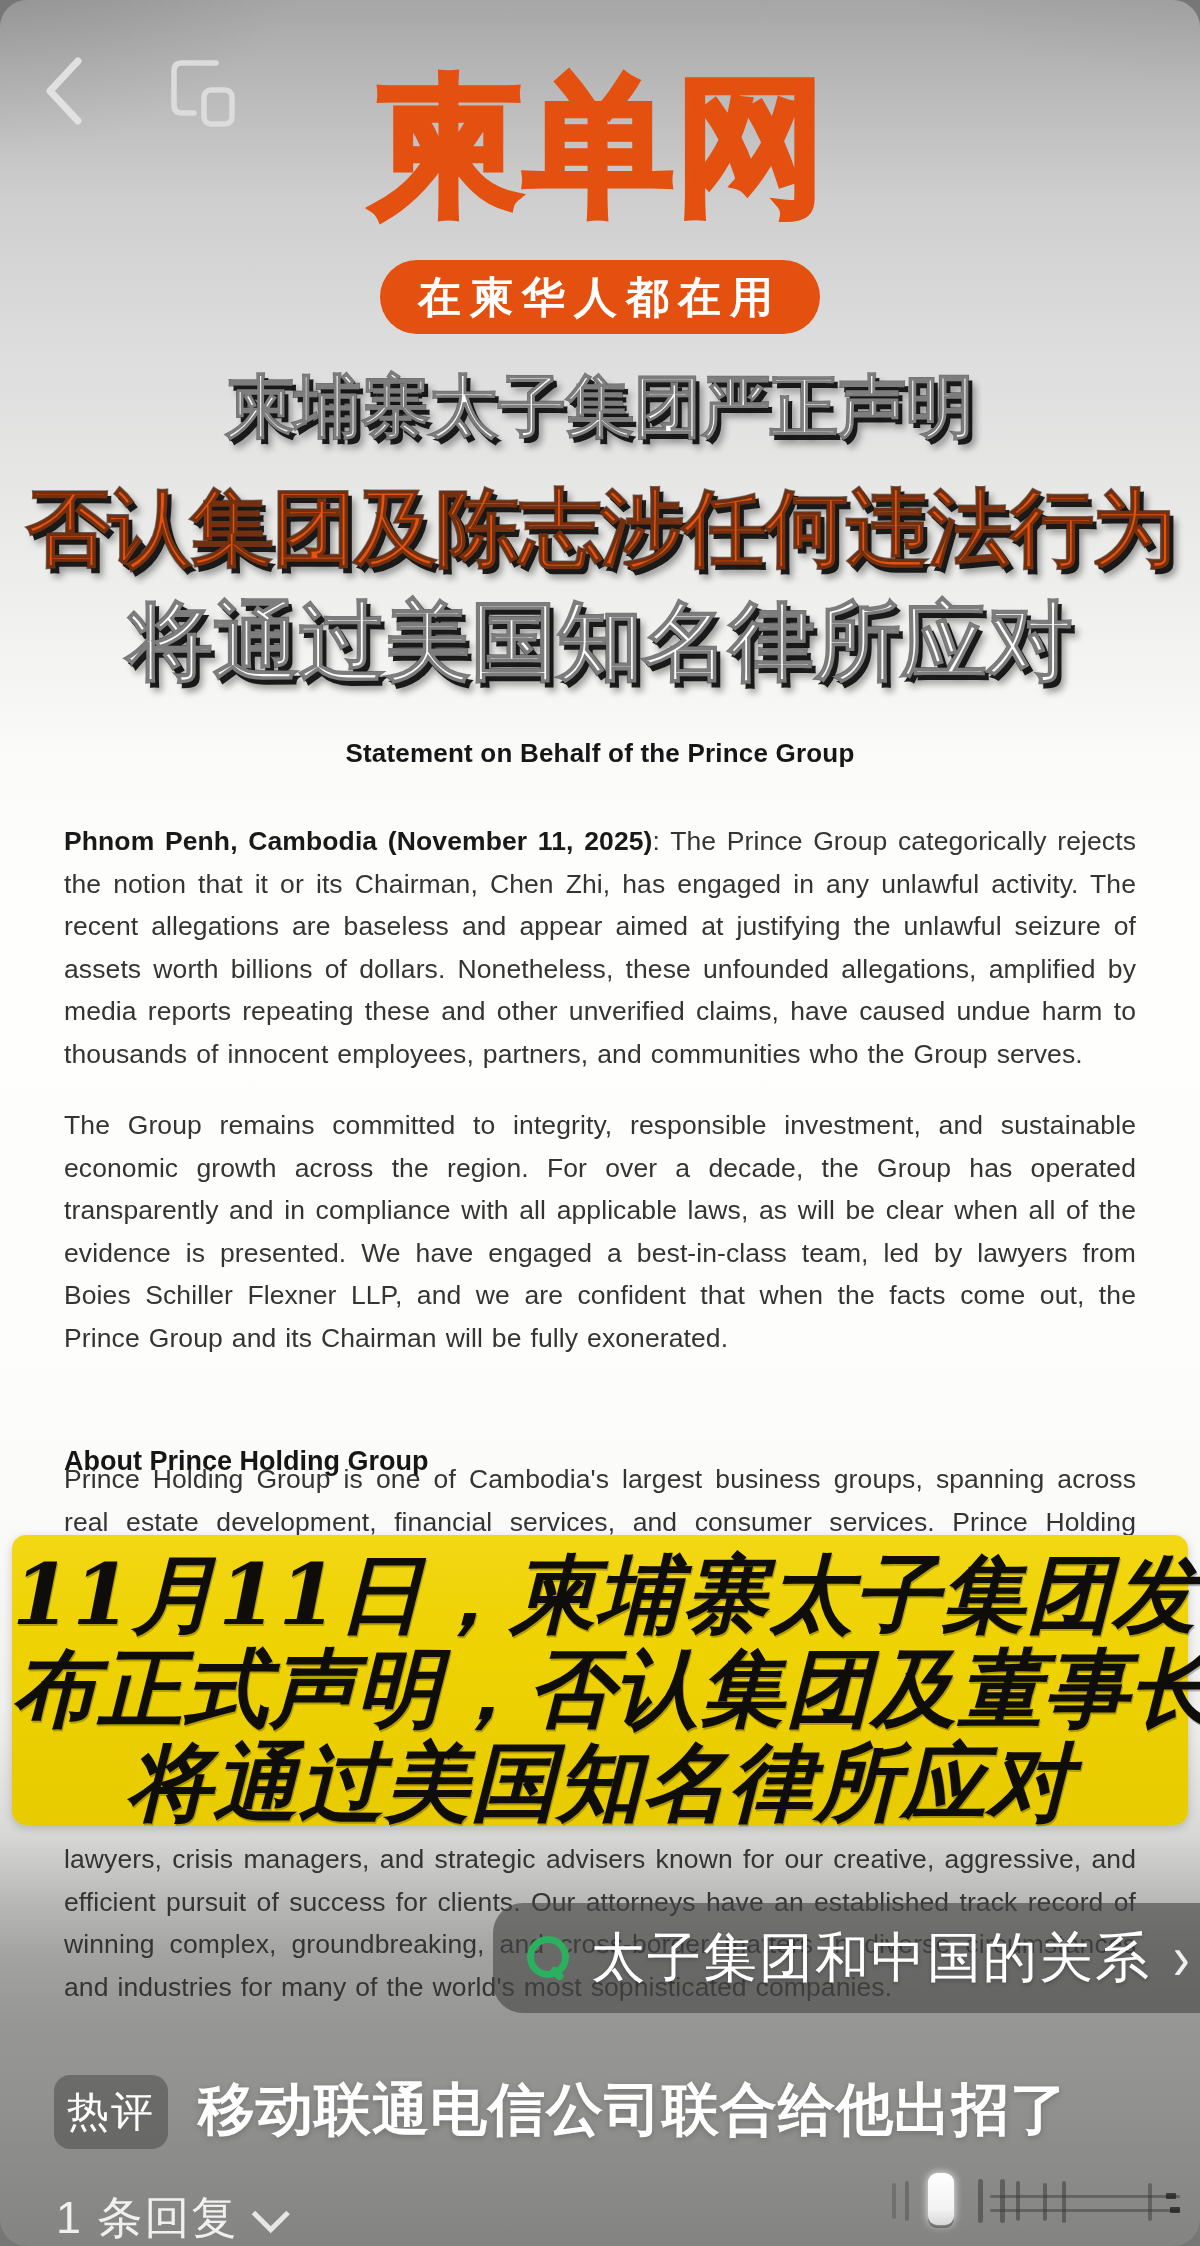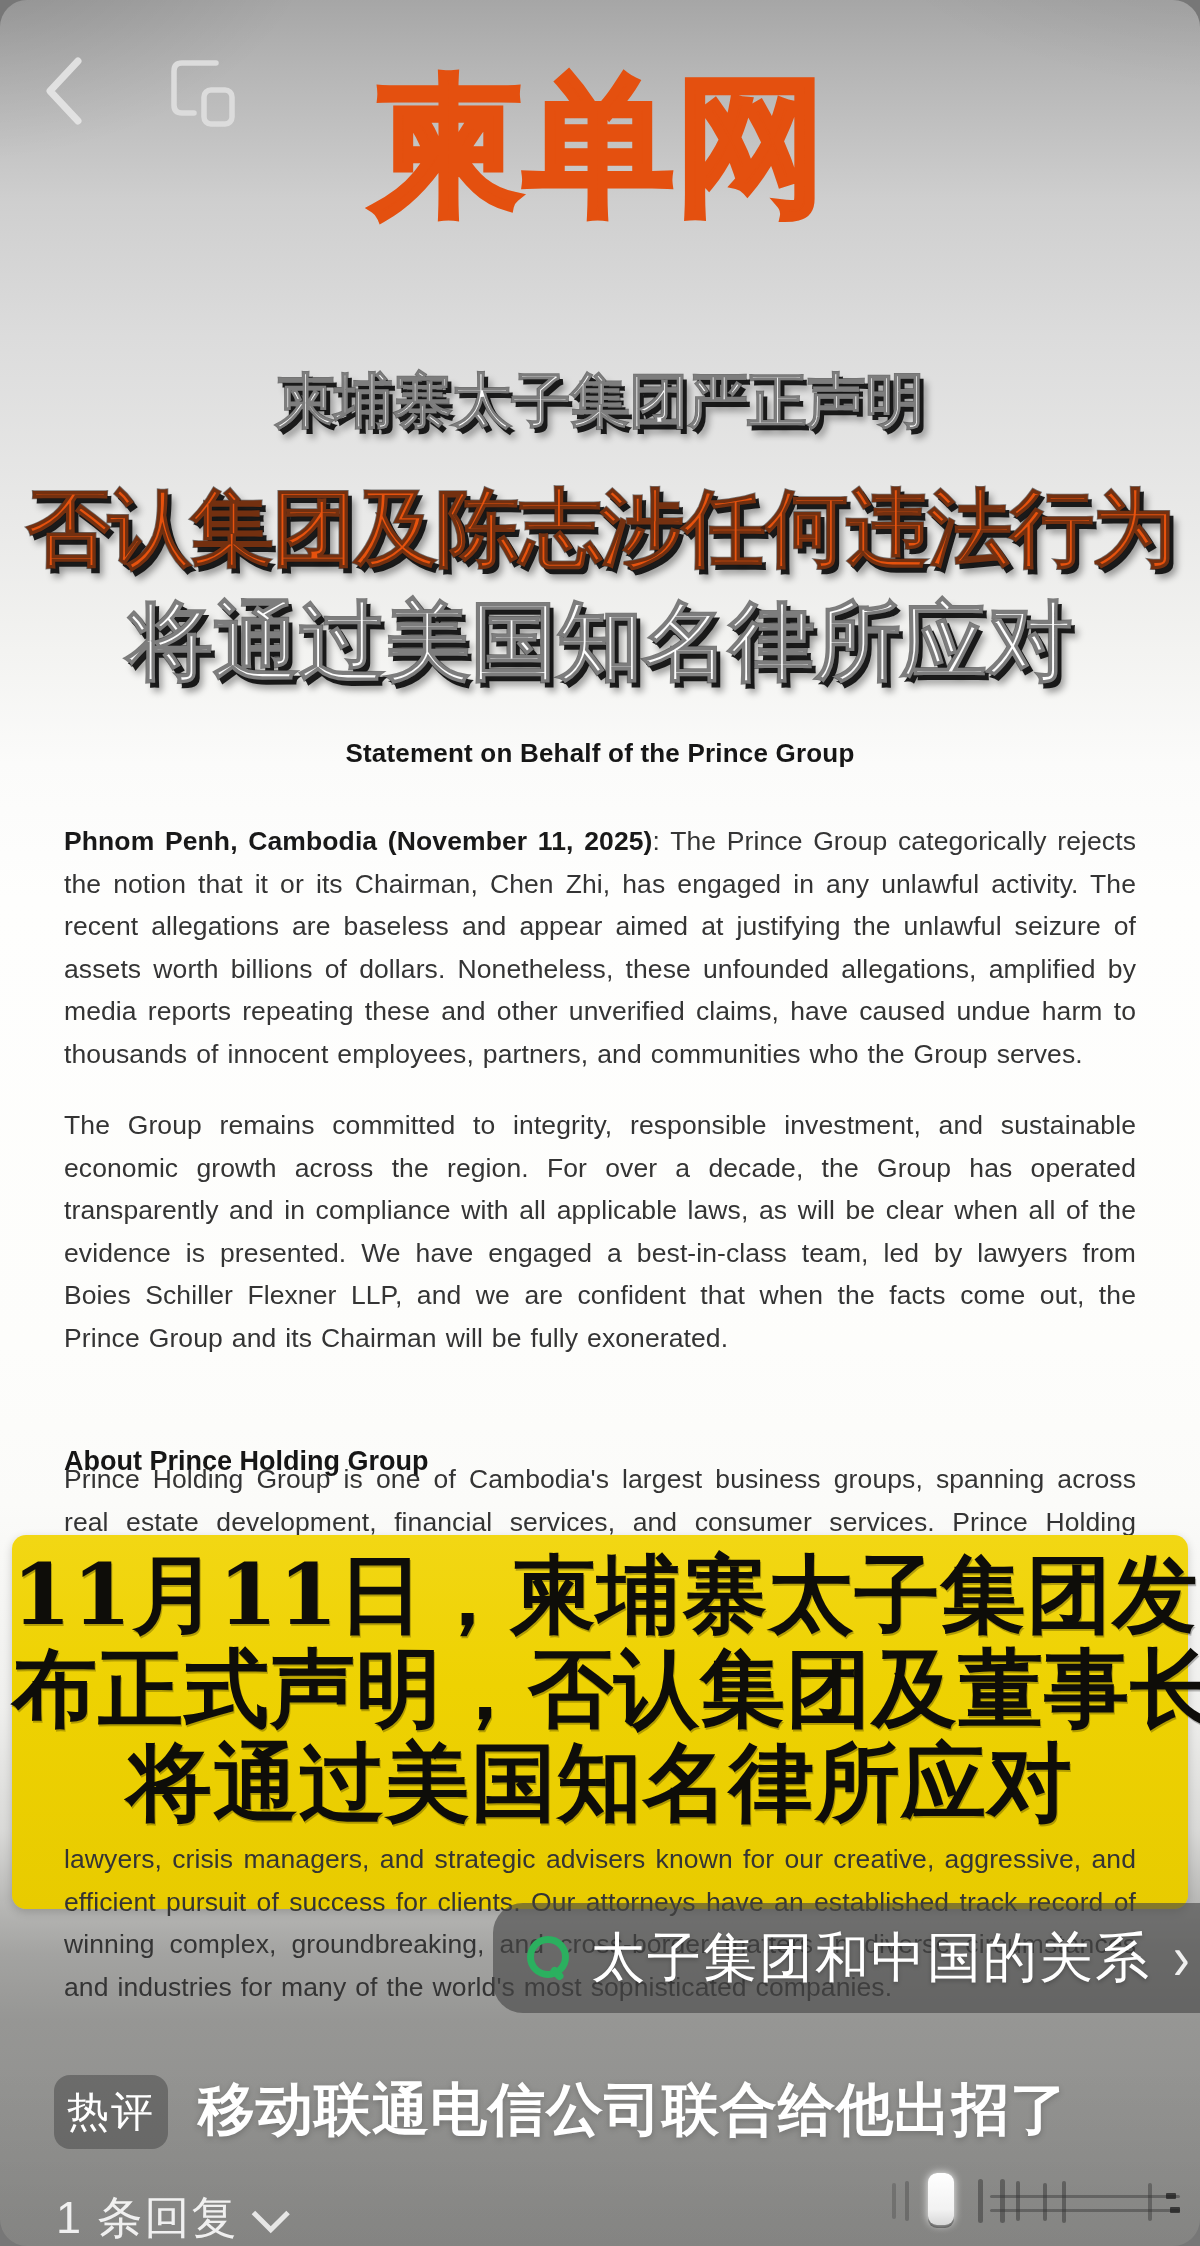--- a/index.html
+++ b/index.html
@@ -38,39 +38,40 @@
     padding:0 38px;color:#fff;font-size:43px;font-weight:700;letter-spacing:9px;
     white-space:nowrap;
   }
 
   
   .headline{left:0;right:0;text-align:center;font-weight:900;white-space:nowrap;
     color:#fdfdfd;
     -webkit-text-stroke:1.5px rgba(20,20,20,.55);
     text-shadow:4px 5px 0 rgba(12,12,12,.92), 7px 9px 7px rgba(0,0,0,.38);
   }
-  .hl1{top:362px;font-size:59px;}
+  .hl1{top:362px;font-size:68px;}
   .hl2{top:472px;font-size:84px;color:#e7520d;letter-spacing:-2px;}
   .hl3{top:584px;font-size:86px;}
   .doc-title{left:0;right:0;top:730px;text-align:center;font-size:26px;font-weight:700;color:#161616;letter-spacing:.2px;margin-top:8px;}
   .para{left:64px;width:1072px;font-size:26.5px;line-height:42.5px;text-align:justify;letter-spacing:.1px;word-spacing:1.5px;color:#343434;}
   .p1{top:820px;}
   .p2{top:1104px;}
   .sec-h{left:64px;top:1398px;font-size:27px;font-weight:700;color:#161616;margin-top:48px;}
   .p3{top:1458px;height:130px;overflow:hidden;}
   .p4{top:1838px;}
   .lead{font-weight:700;color:#191919;}
 
   
   .banner{
-    left:12px;right:12px;top:1535px;height:374px;border-radius:14px;z-index:2;
+    left:12px;right:12px;top:1535px;height:290px;border-radius:14px;z-index:2;
     background:linear-gradient(180deg,#f2d714 0%,#eed202 40%,#e8cb00 100%);
     box-shadow:0 3px 10px rgba(0,0,0,.18);
     text-align:center;
     font-family:"DejaVu Serif","Liberation Serif",serif;
+    font-style:italic;
   }
   .banner-line{font-size:85px;font-weight:700;color:#0e0d09;line-height:94px;letter-spacing:1px;white-space:nowrap;text-shadow:1px 2px 0 rgba(0,0,0,.25);}
   .banner-pad{padding-top:12px;}
 
   
   .search-overlay{
     left:493px;top:1903px;width:707px;height:110px;z-index:3;
     background:rgba(70,70,70,.62);border-radius:30px 0 0 30px;
     display:flex;align-items:center;text-align:center;
   }
@@ -131,20 +132,21 @@
     </svg>
   </div>
   <div class="layer cast">
     <svg width="70" height="72" viewBox="0 0 70 72">
       <path d="M48 5 L14 5 Q6 5 6 13 L6 47 Q6 55 14 55 L26 55" fill="none" stroke="#dcdcdc" stroke-width="5.5" stroke-linecap="round"></path>
       <rect x="36" y="32" width="28" height="34" rx="7" fill="none" stroke="#dcdcdc" stroke-width="5.5"></rect>
     </svg>
   </div>
 
   <div class="layer logo-title">柬单网</div>
+  <div class="layer logo-pill">在柬华人都在用</div>
 
   <div class="layer headline hl1">柬埔寨太子集团严正声明</div>
   <div class="layer headline hl2">否认集团及陈志涉任何违法行为</div>
   <div class="layer headline hl3">将通过美国知名律所应对</div>
 
   <div class="layer doc-title">Statement on Behalf of the Prince Group</div>
 
   <div class="layer para p1">
     <span class="lead">Phnom Penh, Cambodia (November 11, 2025)</span><span>: The Prince Group categorically rejects the notion that it or its Chairman, Chen Zhi, has engaged in any unlawful activity. The recent allegations are baseless and appear aimed at justifying the unlawful seizure of assets worth billions of dollars. Nonetheless, these unfounded allegations, amplified by media reports repeating these and other unverified claims, have caused undue harm to thousands of innocent employees, partners, and communities who the Group serves.</span>
   </div>

